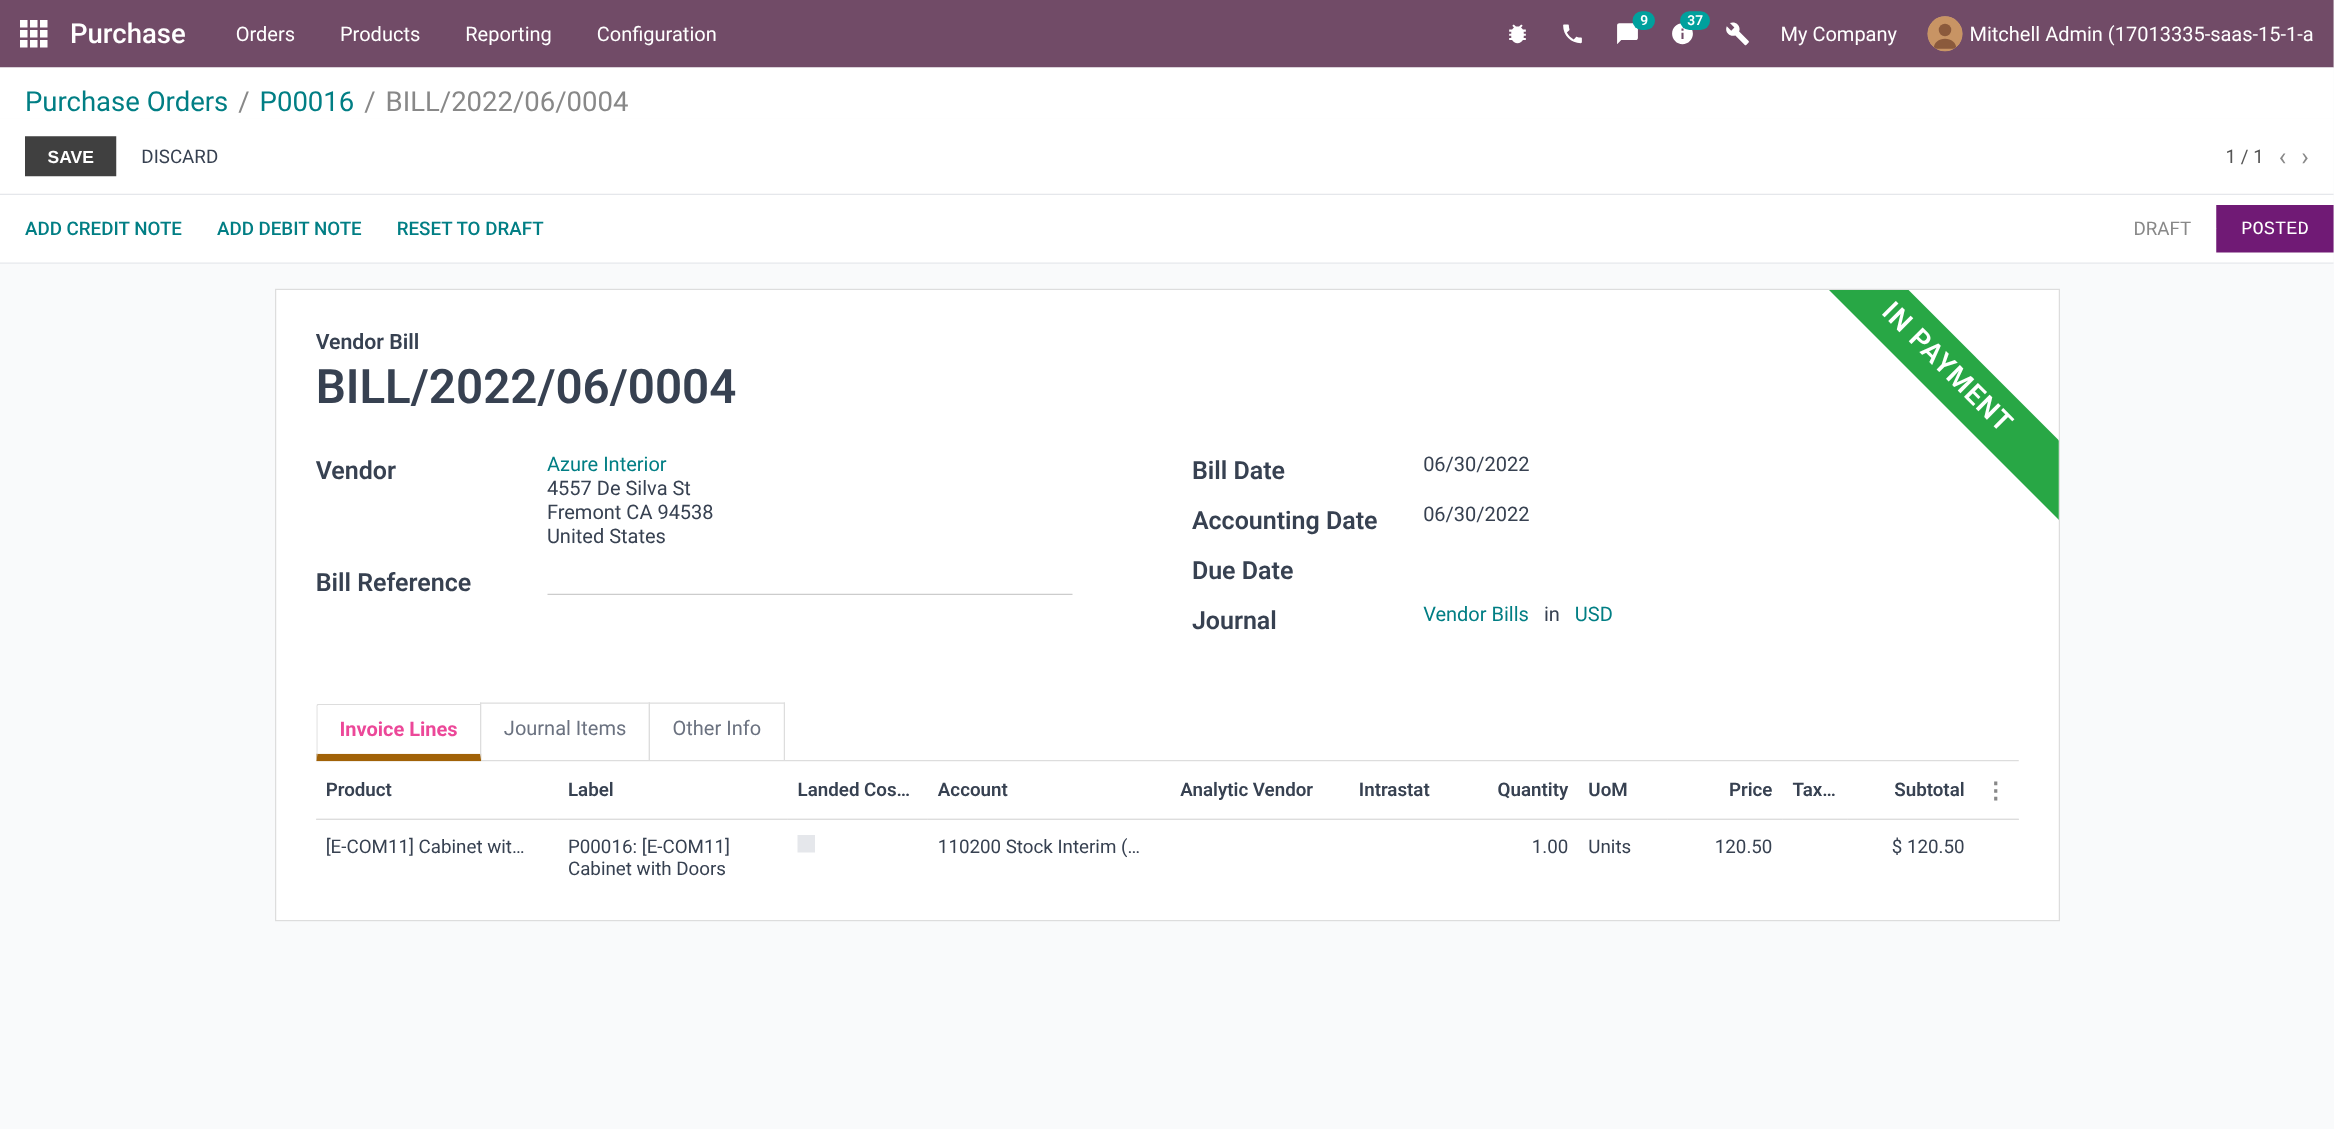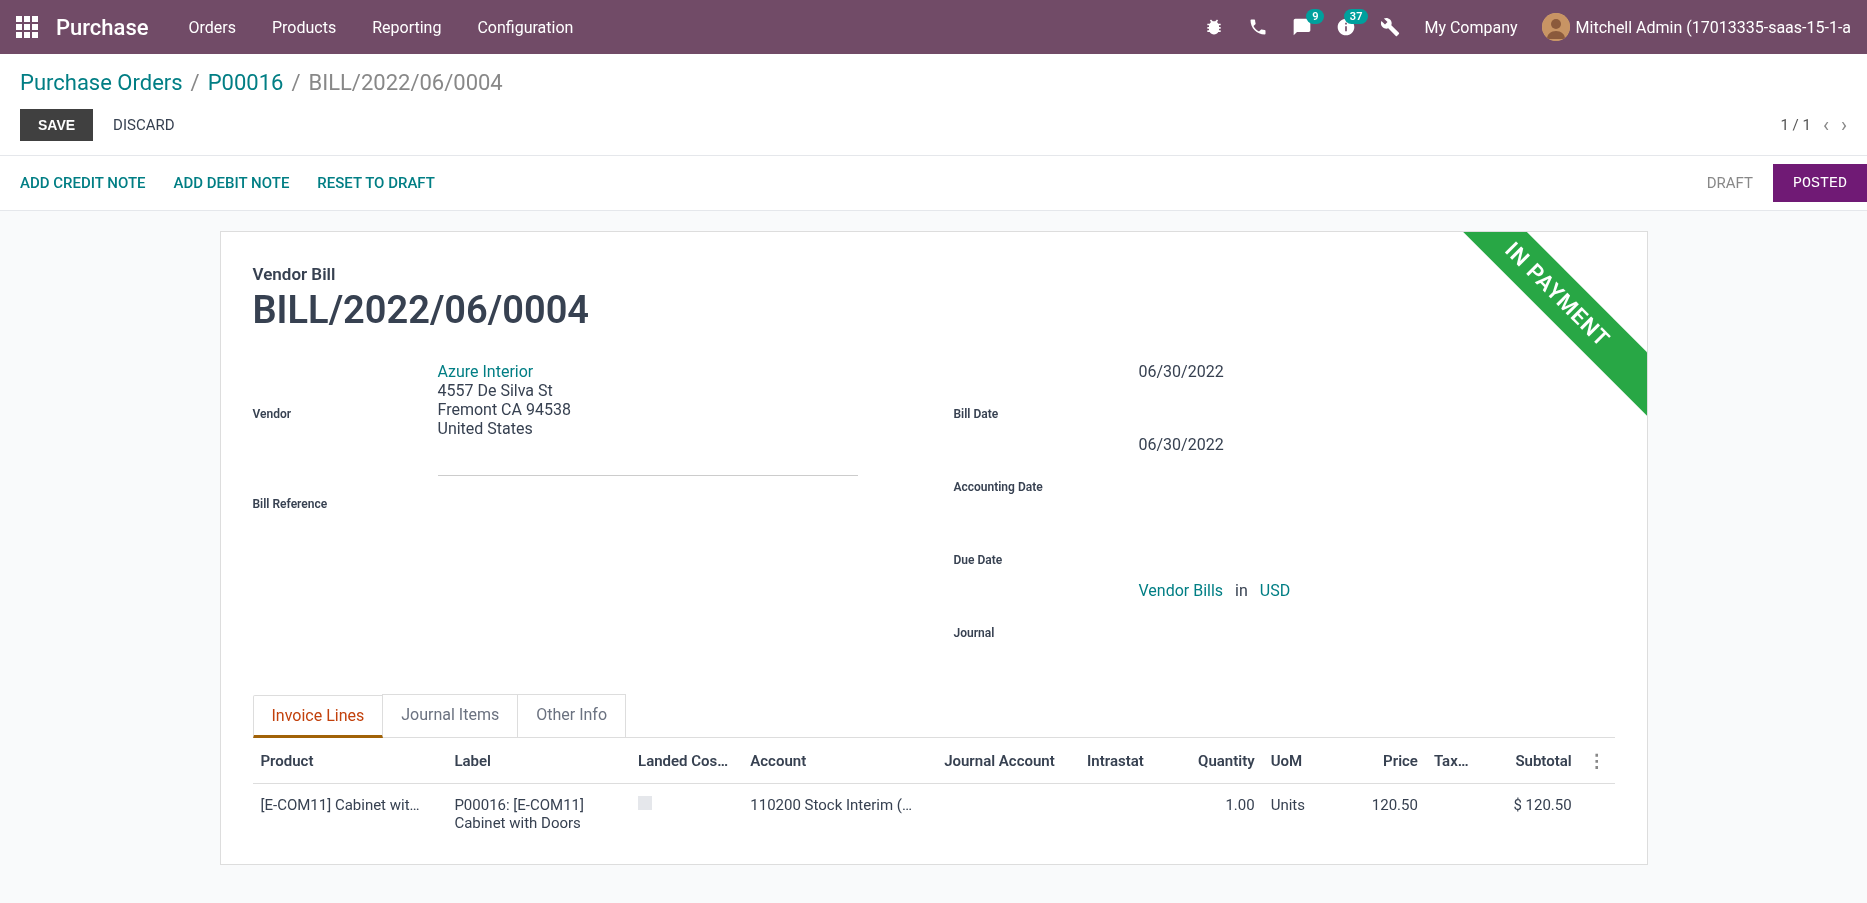--- a/index.html
+++ b/index.html
@@ -43,30 +43,30 @@
 .sheet { background:#fff; width:1428px; border:1px solid #ddd; position:relative; padding: 32px 32px 20px 32px; overflow:hidden; }
 
 .ribbon { position:absolute; top:40px; right:-70px; background:#28a745; color:#fff; font-size:22px; font-weight:600; padding:10px 90px; transform:rotate(45deg); letter-spacing:1px; }
 
 .title-label { font-size:17px; font-weight:600; color:#374151; margin-bottom:4px; }
 .title { font-size:38px; font-weight:600; color:#374151; margin-bottom:30px; }
 
 .fields { display:flex; gap:40px; margin-bottom:40px; }
 .col { flex:1; }
 .field-row { display:flex; margin-bottom:14px; align-items:flex-start; }
-.field-label { width:185px; font-size:12px; font-weight:600; color:#374151; padding-top:2px;margin-top:43px; }
+.field-label { width:185px; font-size:20px; font-weight:600; color:#374151; padding-top:2px; }
 .field-label.muted { font-weight:400; color:#6b7280; }
 .field-value { flex:1; font-size:16px; }
 .link { color:#017E84; }
 .underline-input { border:none; border-bottom:1px solid #ccc; width:420px; height:24px; background:transparent; }
 .journal-inline { display:flex; gap:12px; }
 
 .tabs { display:flex; border-bottom:1px solid #ddd; }
 .tab { padding:10px 18px; border:1px solid #ddd; border-bottom:none; margin-right:-1px; font-size:16px; color:#6b7280; cursor:pointer; background:#fff; }
-.tab.active { color:#c2410c; border-bottom:3px solid #a16207; position:relative; top:1px; }
+.tab.active { color:#ec4899; border-bottom:6px solid #a16207; position:relative; top:1px;font-weight:bold; }
 .tab:first-child { border-top-left-radius:2px; }
 
 table.lines { width:100%; border-collapse:collapse; margin-top:0; }
 table.lines th { text-align:left; font-size:15px; font-weight:600; padding:12px 8px; border-bottom:1px solid #ddd; white-space:nowrap; }
 table.lines th.num { text-align:right; }
 table.lines td { padding:12px 8px; font-size:15px; vertical-align:top; }
 table.lines td.num { text-align:right; }
 .kebab { font-size:18px; color:#888; cursor:pointer; }
 .checkbox-sq { width:14px; height:14px; background:#e5e7eb; display:inline-block; }
 .ellipsis { white-space:nowrap; overflow:hidden; text-overflow:ellipsis; max-width:180px; display:block; }
@@ -218,21 +218,21 @@
       <div class="tab">Other Info</div>
     </div>
 
     <table class="lines">
       <thead>
         <tr>
           <th style="width:190px;">Product</th>
           <th style="width:180px;">Label</th>
           <th style="width:110px;">Landed Cos…</th>
           <th style="width:190px;">Account</th>
-          <th style="width:140px;">Journal Account</th>
+          <th style="width:140px;">Analytic Vendor</th>
           <th style="width:90px;">Intrastat</th>
           <th class="num" style="width:90px;">Quantity</th>
           <th style="width:70px;">UoM</th>
           <th class="num" style="width:90px;">Price</th>
           <th style="width:50px;">Tax…</th>
           <th class="num" style="width:100px;">Subtotal</th>
           <th style="width:24px;"><span class="kebab">⋮</span></th>
         </tr>
       </thead>
       <tbody>

